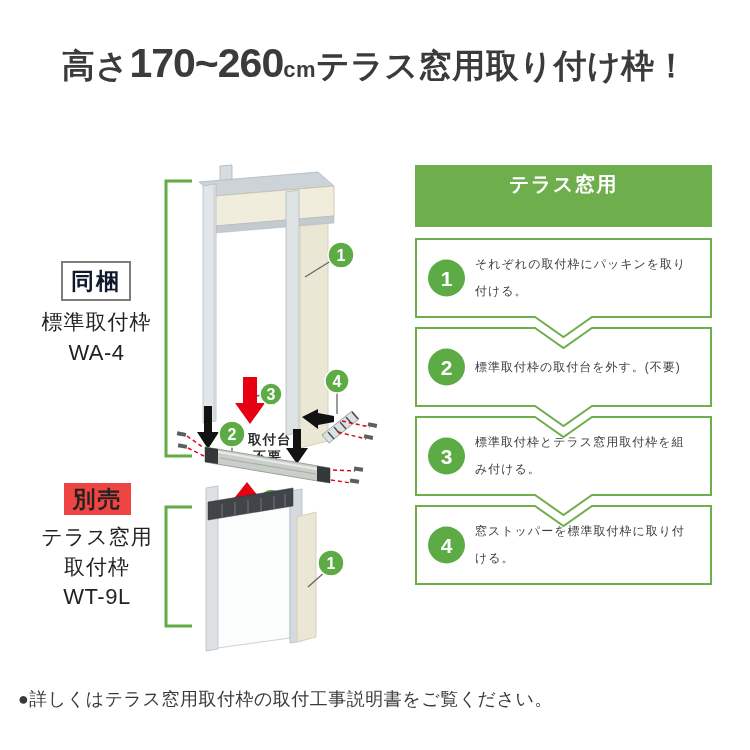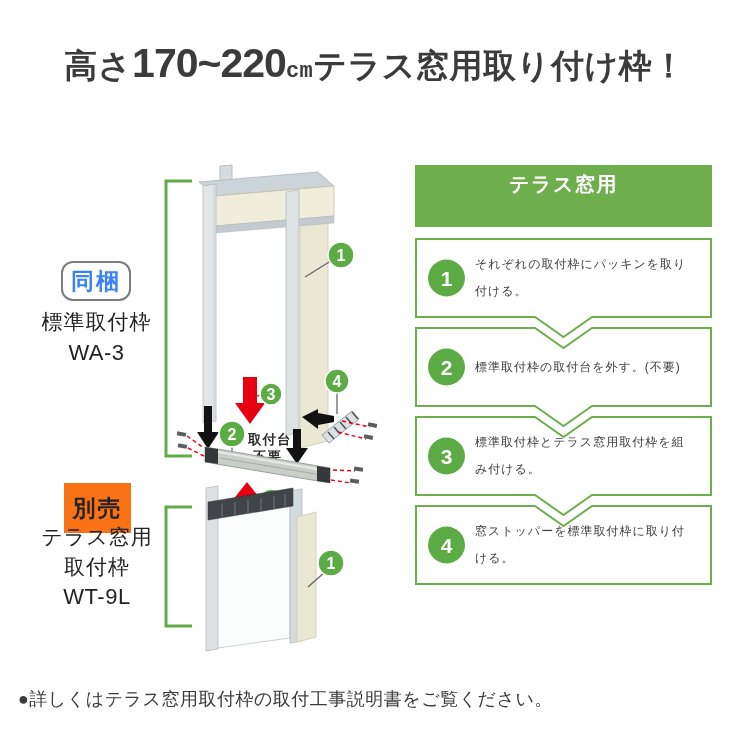--- a/index.html
+++ b/index.html
@@ -11,32 +11,32 @@
   html,body{margin:0;padding:0;background:#fff;}
   .canvas{
     position:relative;width:750px;height:750px;background:#ffffff;
     overflow:hidden;font-family:"Liberation Sans",sans-serif;color:var(--ink);
   }
   
   .title{position:absolute;top:32px;left:0;width:750px;text-align:center;color:#3b3b3b;}
   .title .t1{font-size:30px;font-weight:bold;letter-spacing:1px;}
   .title .t2{font-size:33px;font-weight:bold;margin-top:8px;letter-spacing:.5px;}
   .title .t2 .range{font-size:41px;letter-spacing:-1px;}
-  .title .t2 .unit{font-size:22px;font-family:Liberation Mono, monospace;}
+  .title .t2 .unit{font-size:22px;}
   
   .badge-included{
     position:absolute;left:61px;top:261px;width:70px;height:40px;
-    border:2px solid #7d7d7d;border-radius:12px;background:#fff;
+    border:2px solid #7d7d7d;border-radius:0;background:#fff;
     display:flex;align-items:center;justify-content:center;
-    font-size:23px;font-weight:bold;color:#3b82f6;letter-spacing:2px;box-sizing:border-box;
+    font-size:23px;font-weight:bold;color:#0f172a;letter-spacing:2px;box-sizing:border-box;
   }
   .name-included{position:absolute;left:18px;top:306px;width:157px;text-align:center;
     font-size:21px;color:#222;line-height:31px;letter-spacing:1px;}
   .badge-sold{
-    position:absolute;left:64px;top:483px;width:67px;height:50px;background:#f97316;
+    position:absolute;left:64px;top:483px;width:67px;height:32px;background:#ef4444;
     display:flex;align-items:center;justify-content:center;
     font-size:23px;font-weight:bold;color:#222;letter-spacing:2px;
   }
   .name-sold{position:absolute;left:18px;top:522px;width:158px;text-align:center;
     font-size:21px;color:#222;line-height:30px;letter-spacing:1px;}
   .model{font-size:22px;letter-spacing:.5px;}
   
   .steps{position:absolute;left:415px;top:165px;width:297px;}
   .steps-header{
     width:297px;height:62px;background:var(--green);color:#fff;text-align:center;
@@ -60,27 +60,27 @@
   .diagram{position:absolute;left:140px;top:150px;}
   .mk-num{font-size:16px;font-weight:bold;fill:#fff;text-anchor:middle;}
   .callout{font-size:13.5px;font-weight:bold;fill:#2f2f2f;letter-spacing:1px;}
 </style>
 </head>
 <body>
 
 <div class="canvas">
 
   <div class="title">
-    <div class="t2"><span>高さ</span><span class="range">170~220</span><span class="unit">cm</span><span>テラス窓用取り付け枠！</span></div>
+    <div class="t2"><span>高さ</span><span class="range">170~260</span><span class="unit">cm</span><span>テラス窓用取り付け枠！</span></div>
   </div>
 
   <div class="badge-included">同梱</div>
   <div class="name-included">
     <div>標準取付枠</div>
-    <div class="model">WA-3</div>
+    <div class="model">WA-4</div>
   </div>
   <div class="badge-sold">別売</div>
   <div class="name-sold">
     <div>テラス窓用</div>
     <div>取付枠</div>
     <div class="model">WT-9L</div>
   </div>
 
   <svg class="diagram" width="272" height="545" viewBox="140 150 272 545" xmlns="http://www.w3.org/2000/svg" style="overflow:visible">
 

